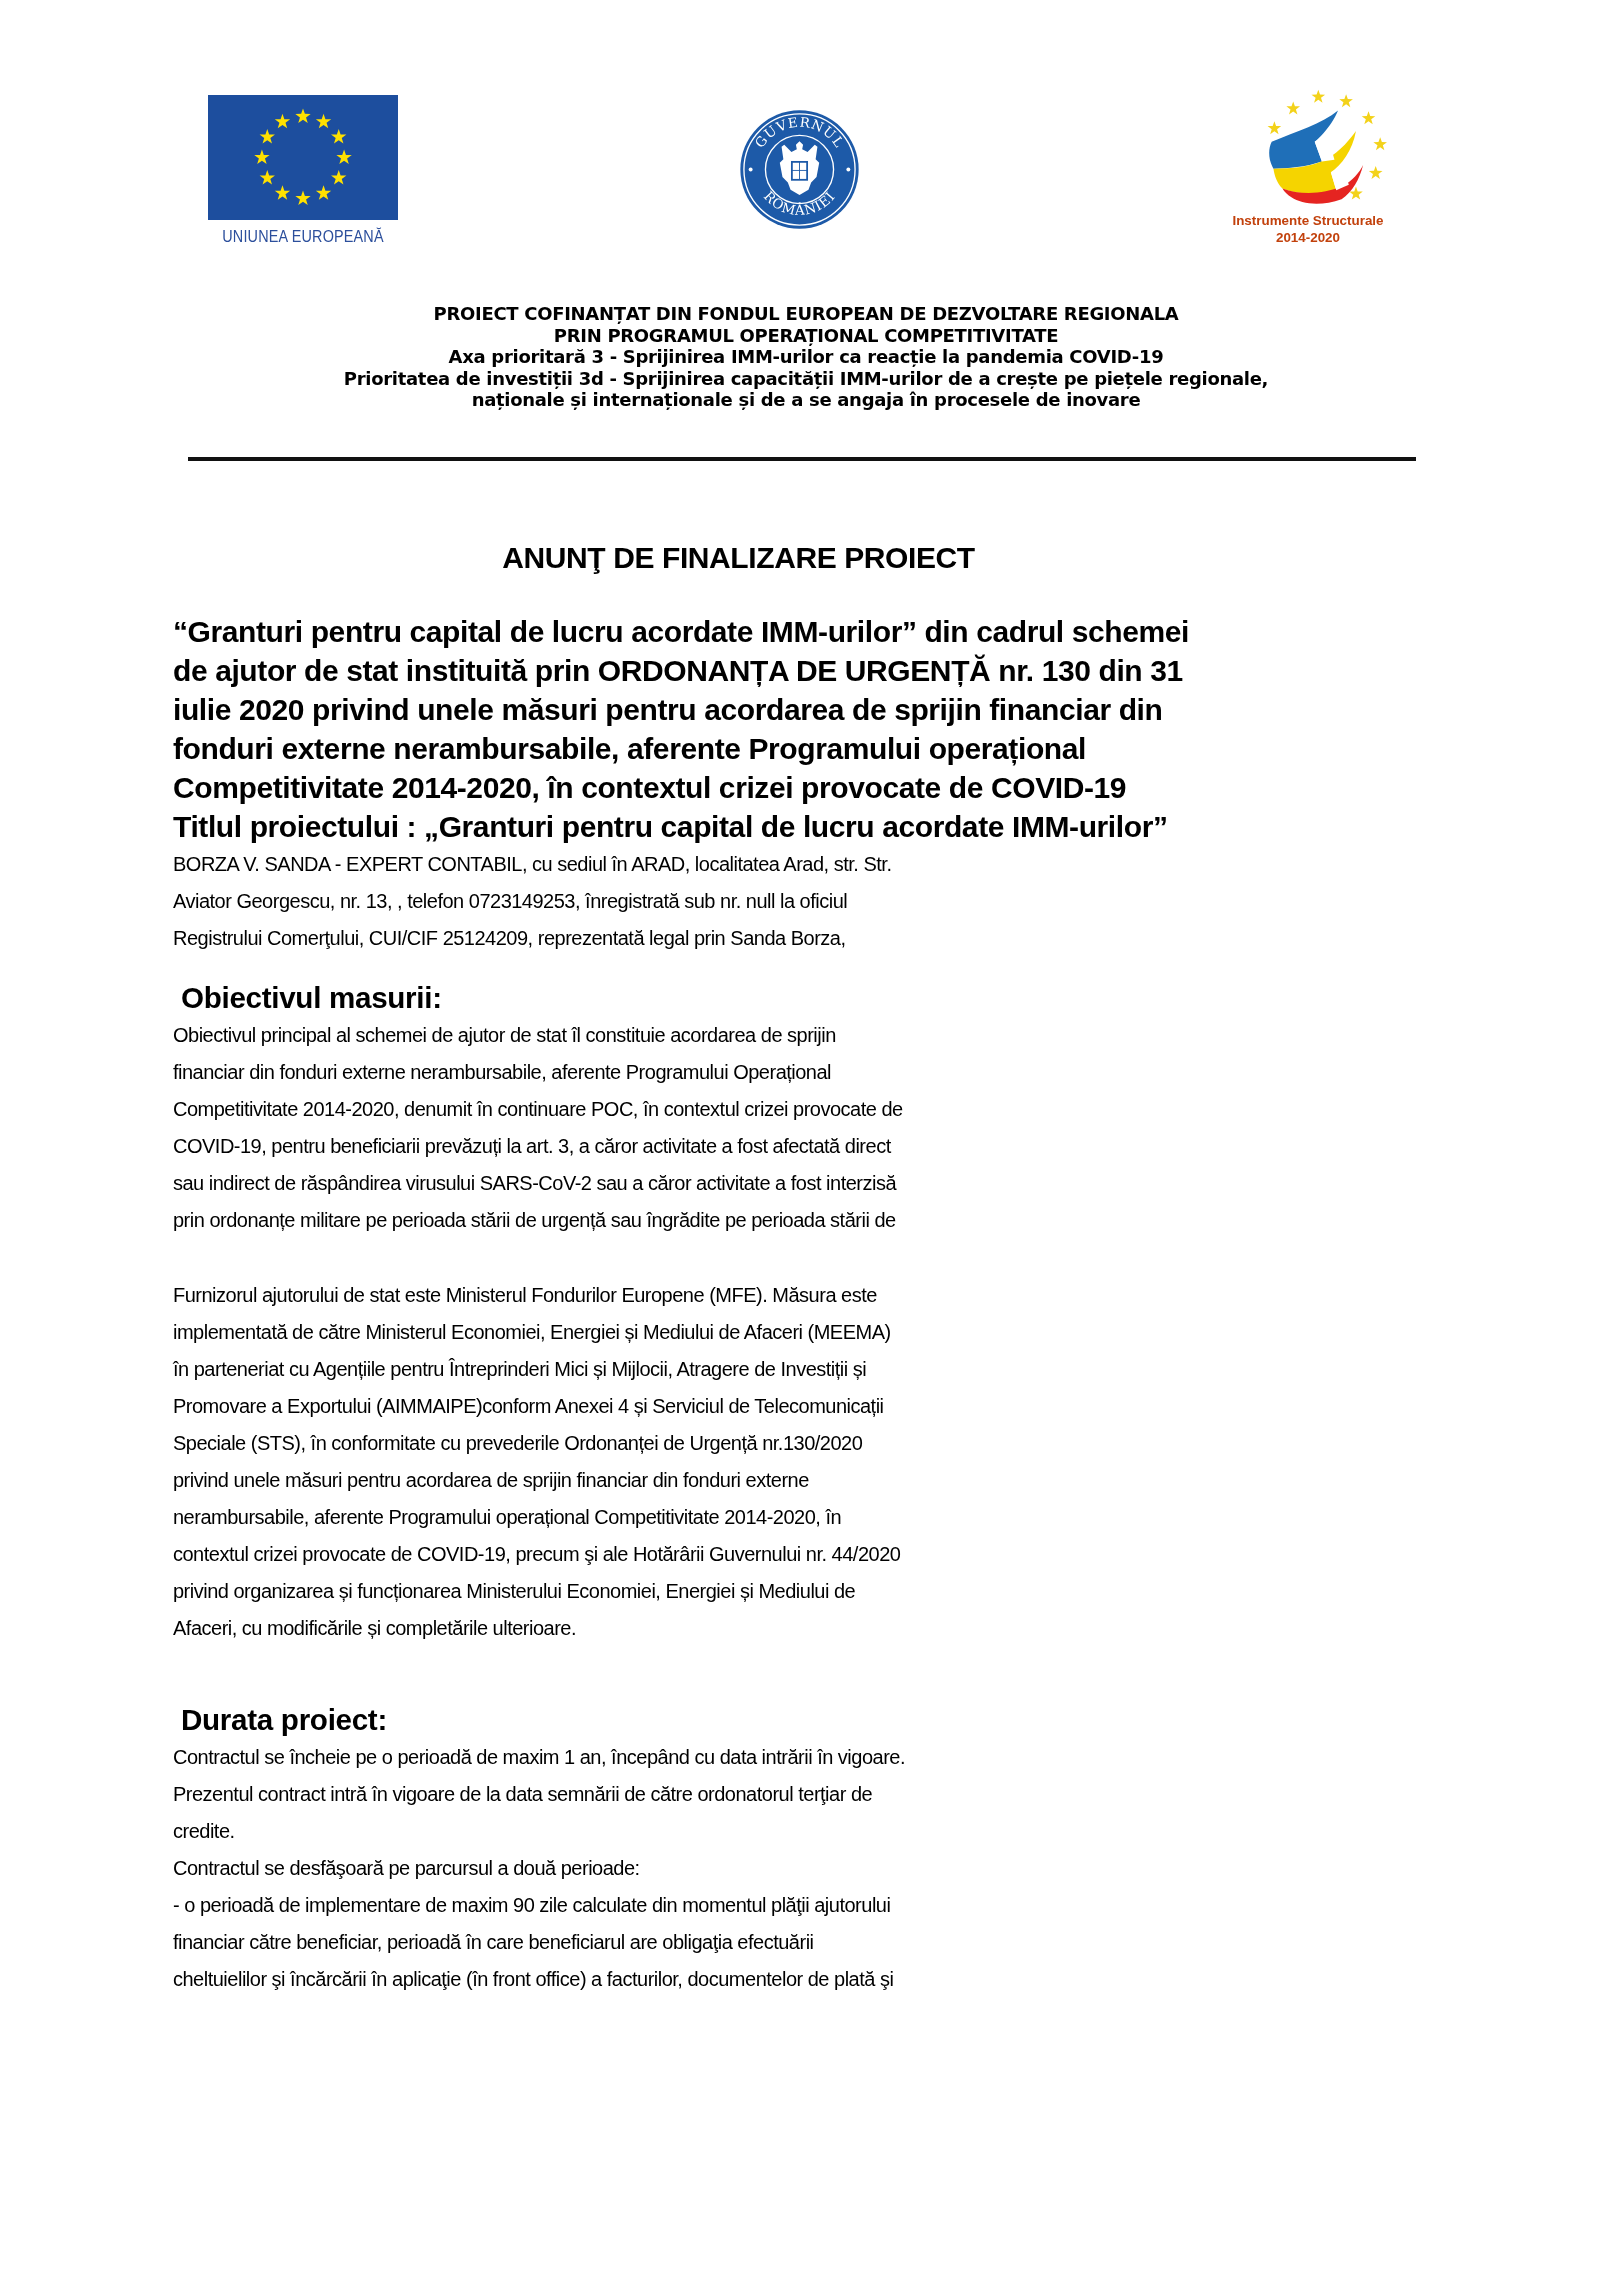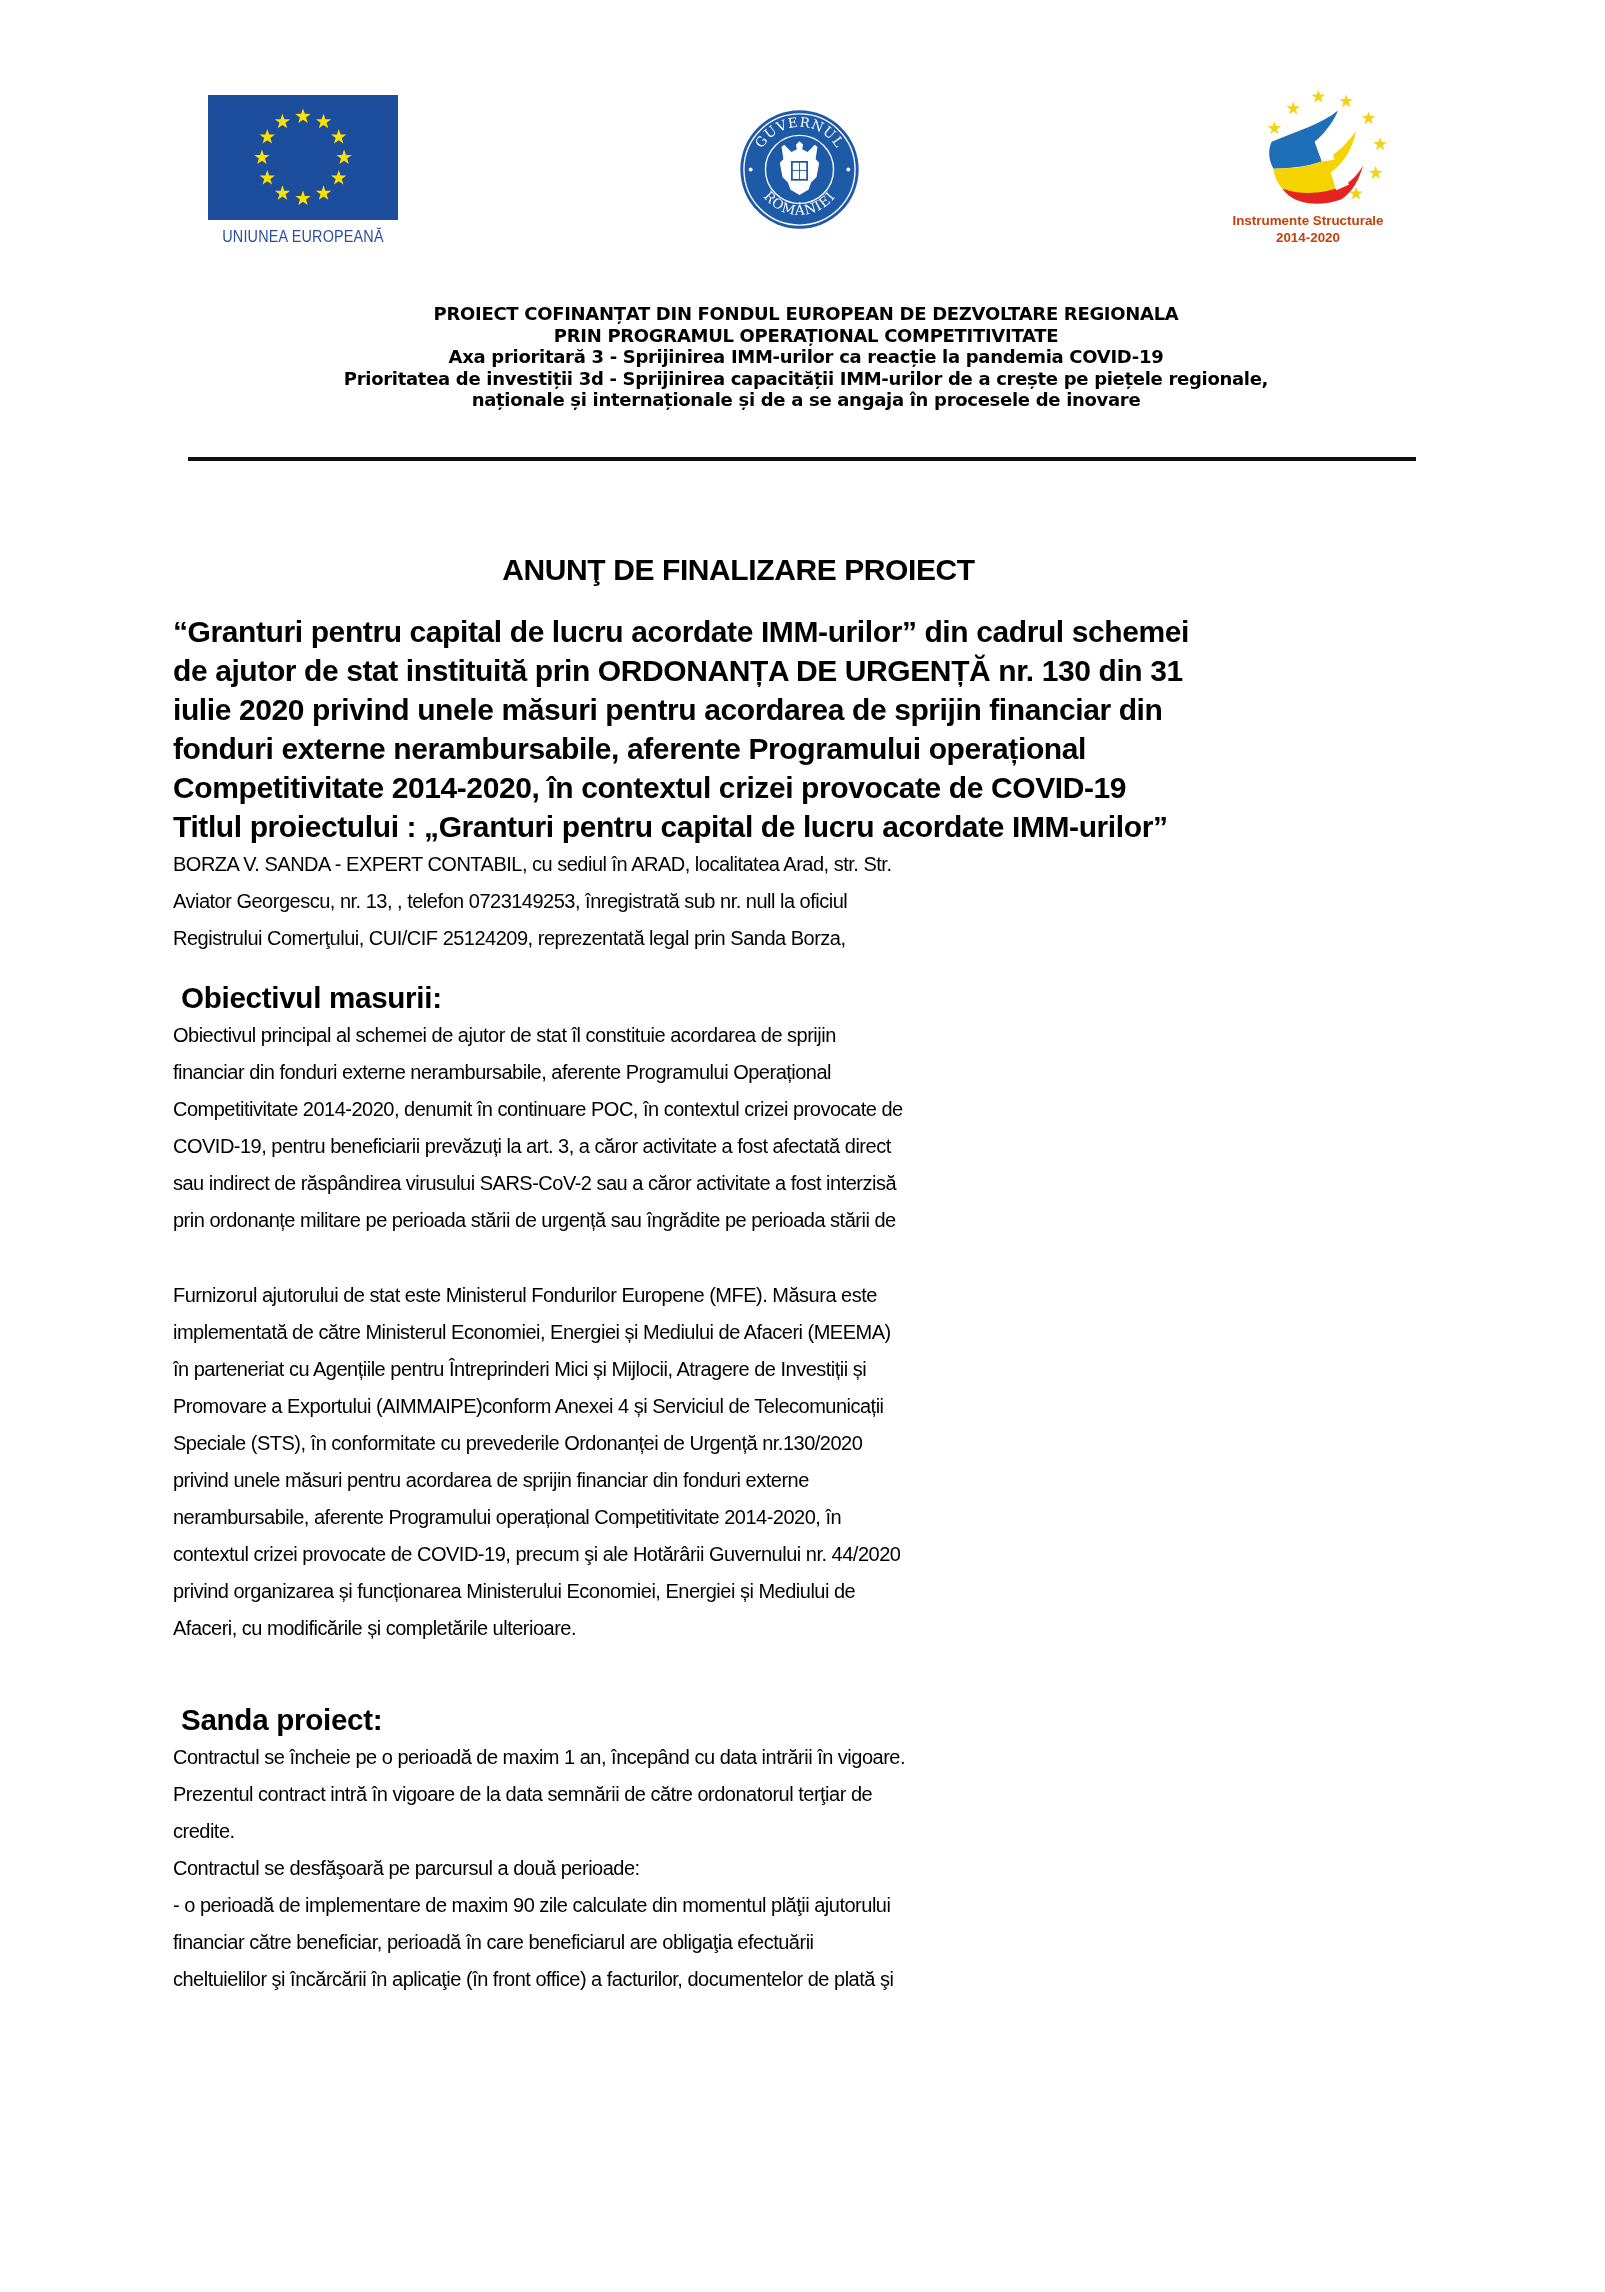--- a/index.html
+++ b/index.html
@@ -78,21 +78,21 @@
       position: absolute;
       left: 161px;
       top: 541px;
       width: 1164px;
       text-align: center;
       padding-left: 0;
       font-weight: bold;
       font-size: 30px;
       letter-spacing: -0.4px;
     }
-    .title span { display: inline-block; margin-left: -9px; margin-top: 12px; }
+    .title span { display: inline-block; margin-left: -9px; }
 
     .content {
       position: absolute;
       left: 173px;
       top: 612px;
       width: 1272px;
     }
     .bold-para {
       font-weight: bold;
       font-size: 30px;
@@ -250,21 +250,21 @@
     <div>Speciale (STS), în conformitate cu prevederile Ordonanței de Urgență nr.130/2020</div>
     <div>privind unele măsuri pentru acordarea de sprijin financiar din fonduri externe</div>
     <div>nerambursabile, aferente Programului operațional Competitivitate 2014-2020, în</div>
     <div>contextul crizei provocate de COVID-19, precum şi ale Hotărârii Guvernului nr. 44/2020</div>
     <div>privind organizarea și funcționarea Ministerului Economiei, Energiei și Mediului de</div>
     <div>Afaceri, cu modificările și completările ulterioare.</div>
   </div>
 
   <div class="spacer-lg"></div>
 
-  <div class="heading">Sanda proiect:</div>
+  <div class="heading">Durata proiect:</div>
   <div class="para">
     <div>Contractul se încheie pe o perioadă de maxim 1 an, începând cu data intrării în vigoare.</div>
     <div>Prezentul contract intră în vigoare de la data semnării de către ordonatorul terţiar de</div>
     <div>credite.</div>
     <div>Contractul se desfăşoară pe parcursul a două perioade:</div>
     <div>- o perioadă de implementare de maxim 90 zile calculate din momentul plăţii ajutorului</div>
     <div>financiar către beneficiar, perioadă în care beneficiarul are obligaţia efectuării</div>
     <div>cheltuielilor şi încărcării în aplicaţie (în front office) a facturilor, documentelor de plată şi</div>
   </div>
 </div>

